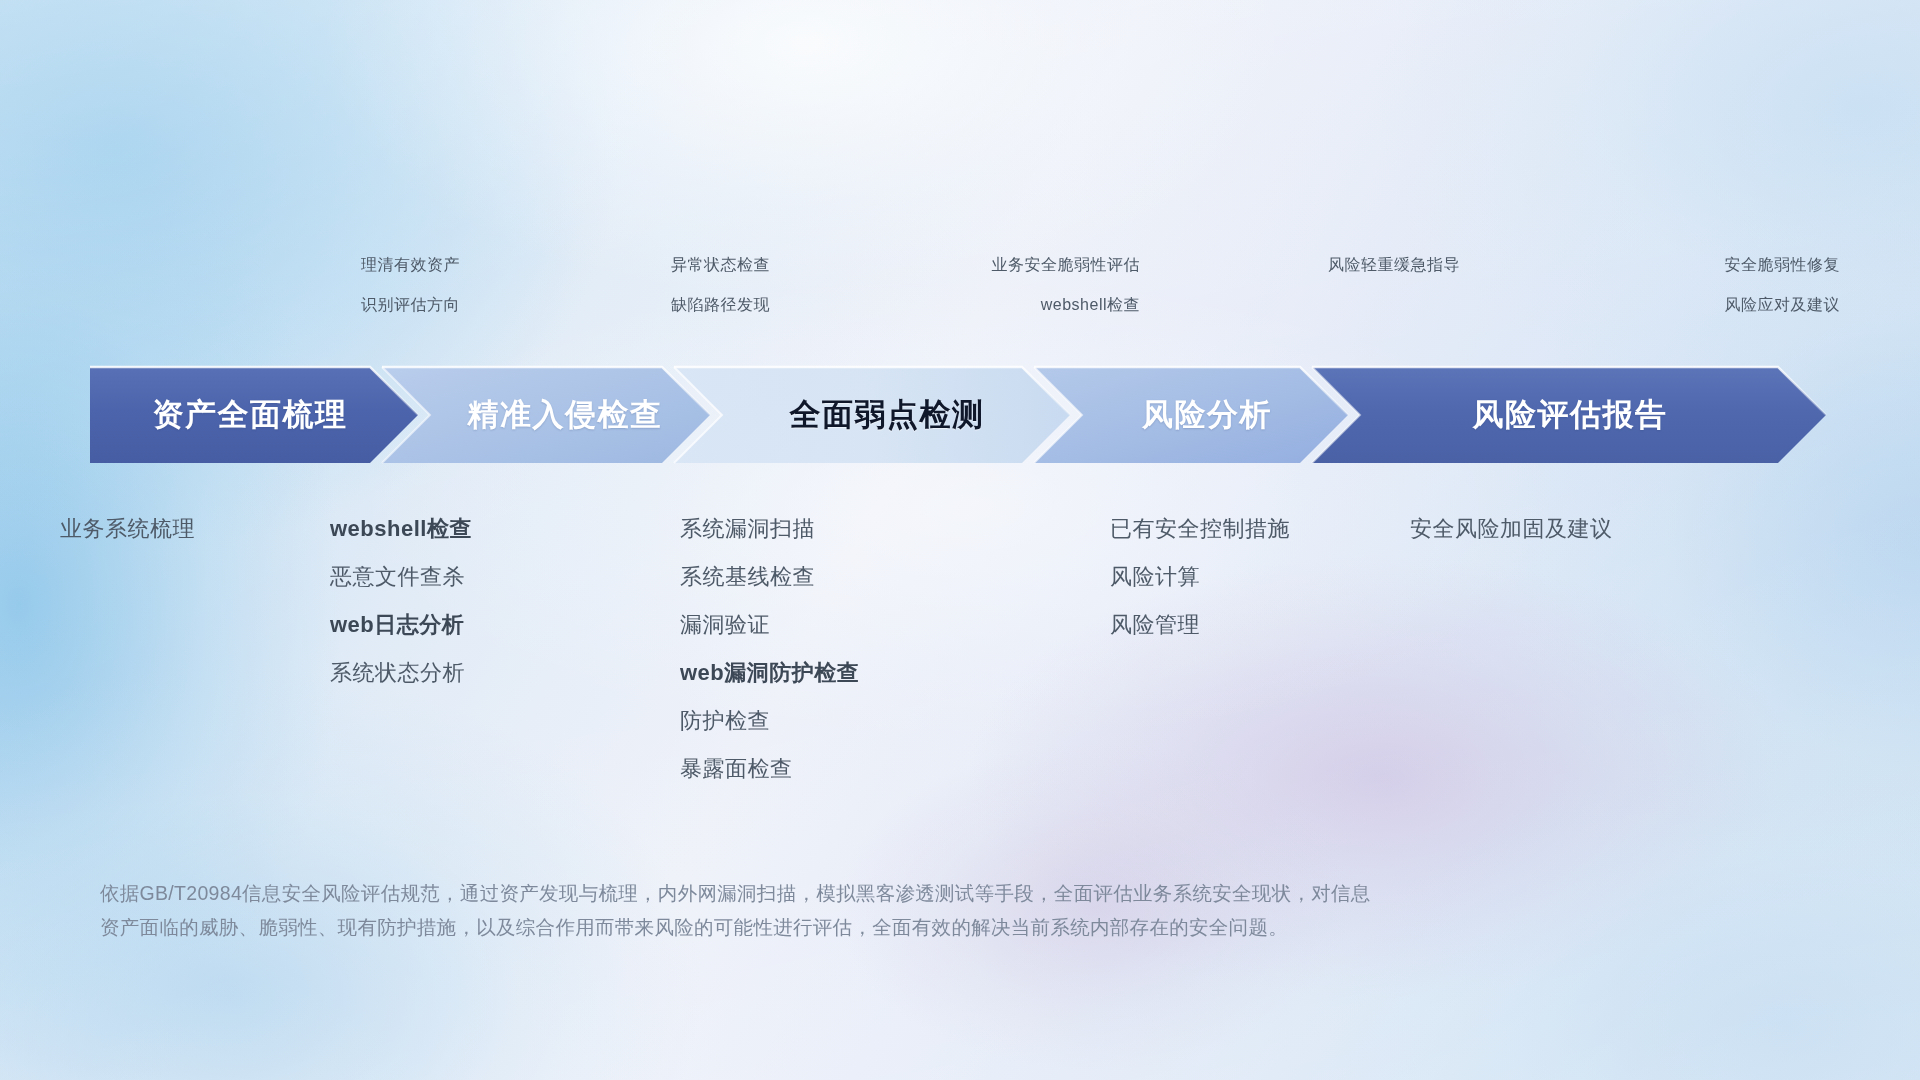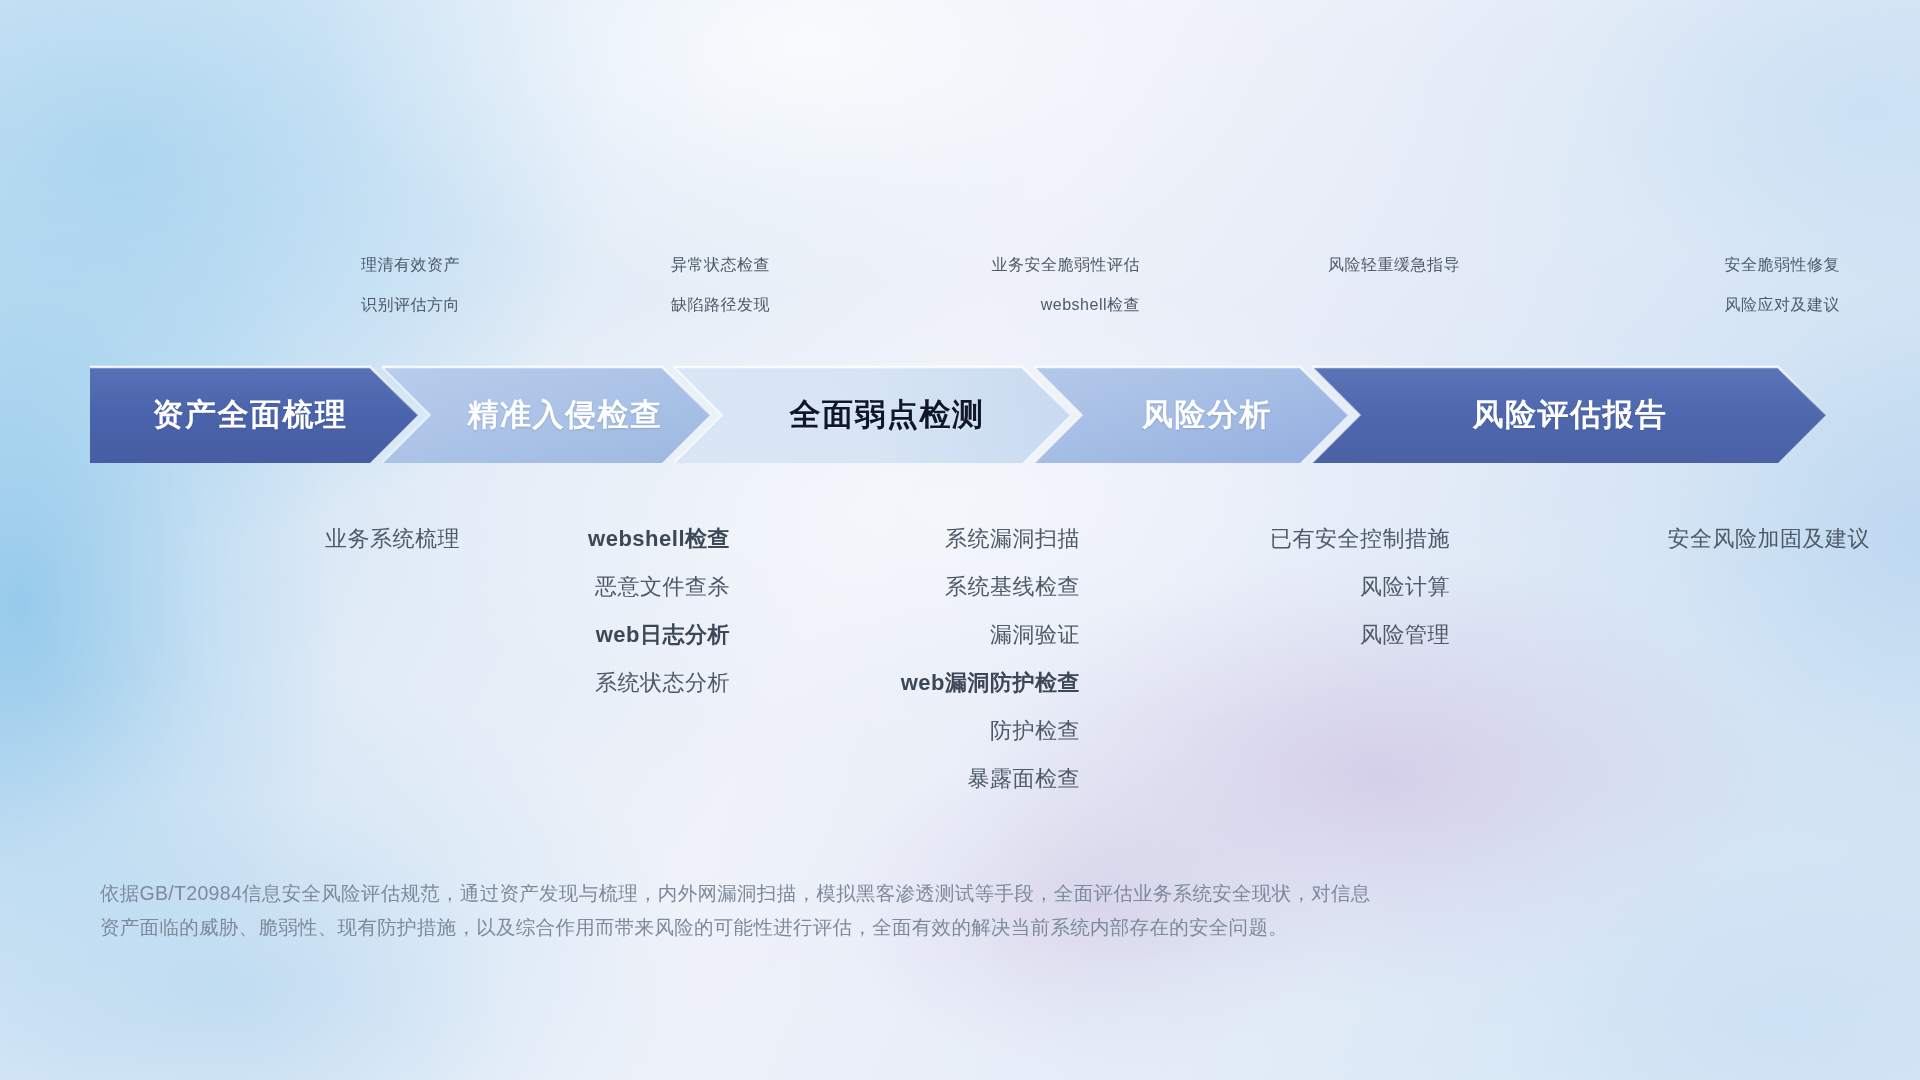--- a/index.html
+++ b/index.html
@@ -109,22 +109,22 @@
     white-space:nowrap;
     text-shadow:0 1px 2px rgba(40,60,110,0.20);
   }
   .chev-label.on-dark   { color:#ffffff; }
   .chev-label.on-mid    { color:#ffffff; }
   .chev-label.on-pale   { color:#0f172a; text-shadow:0 1px 1px rgba(255,255,255,0.55); }
 
   
   .list-row { position:absolute; top:505px; left:0; width:1920px; height:320px; }
   .list-col {
-    position:absolute; top:10px;
-    text-align:right;
+    position:absolute; top:0;
+    text-align:left;
     white-space:nowrap;
   }
   .list-col .li {
     display:block;
     color:#4e5a68;
     font-size:22px;
     line-height:48px;
     letter-spacing:0.5px;
   }
   .list-col .li.strong { font-weight:bold; color:#3d4856; }

